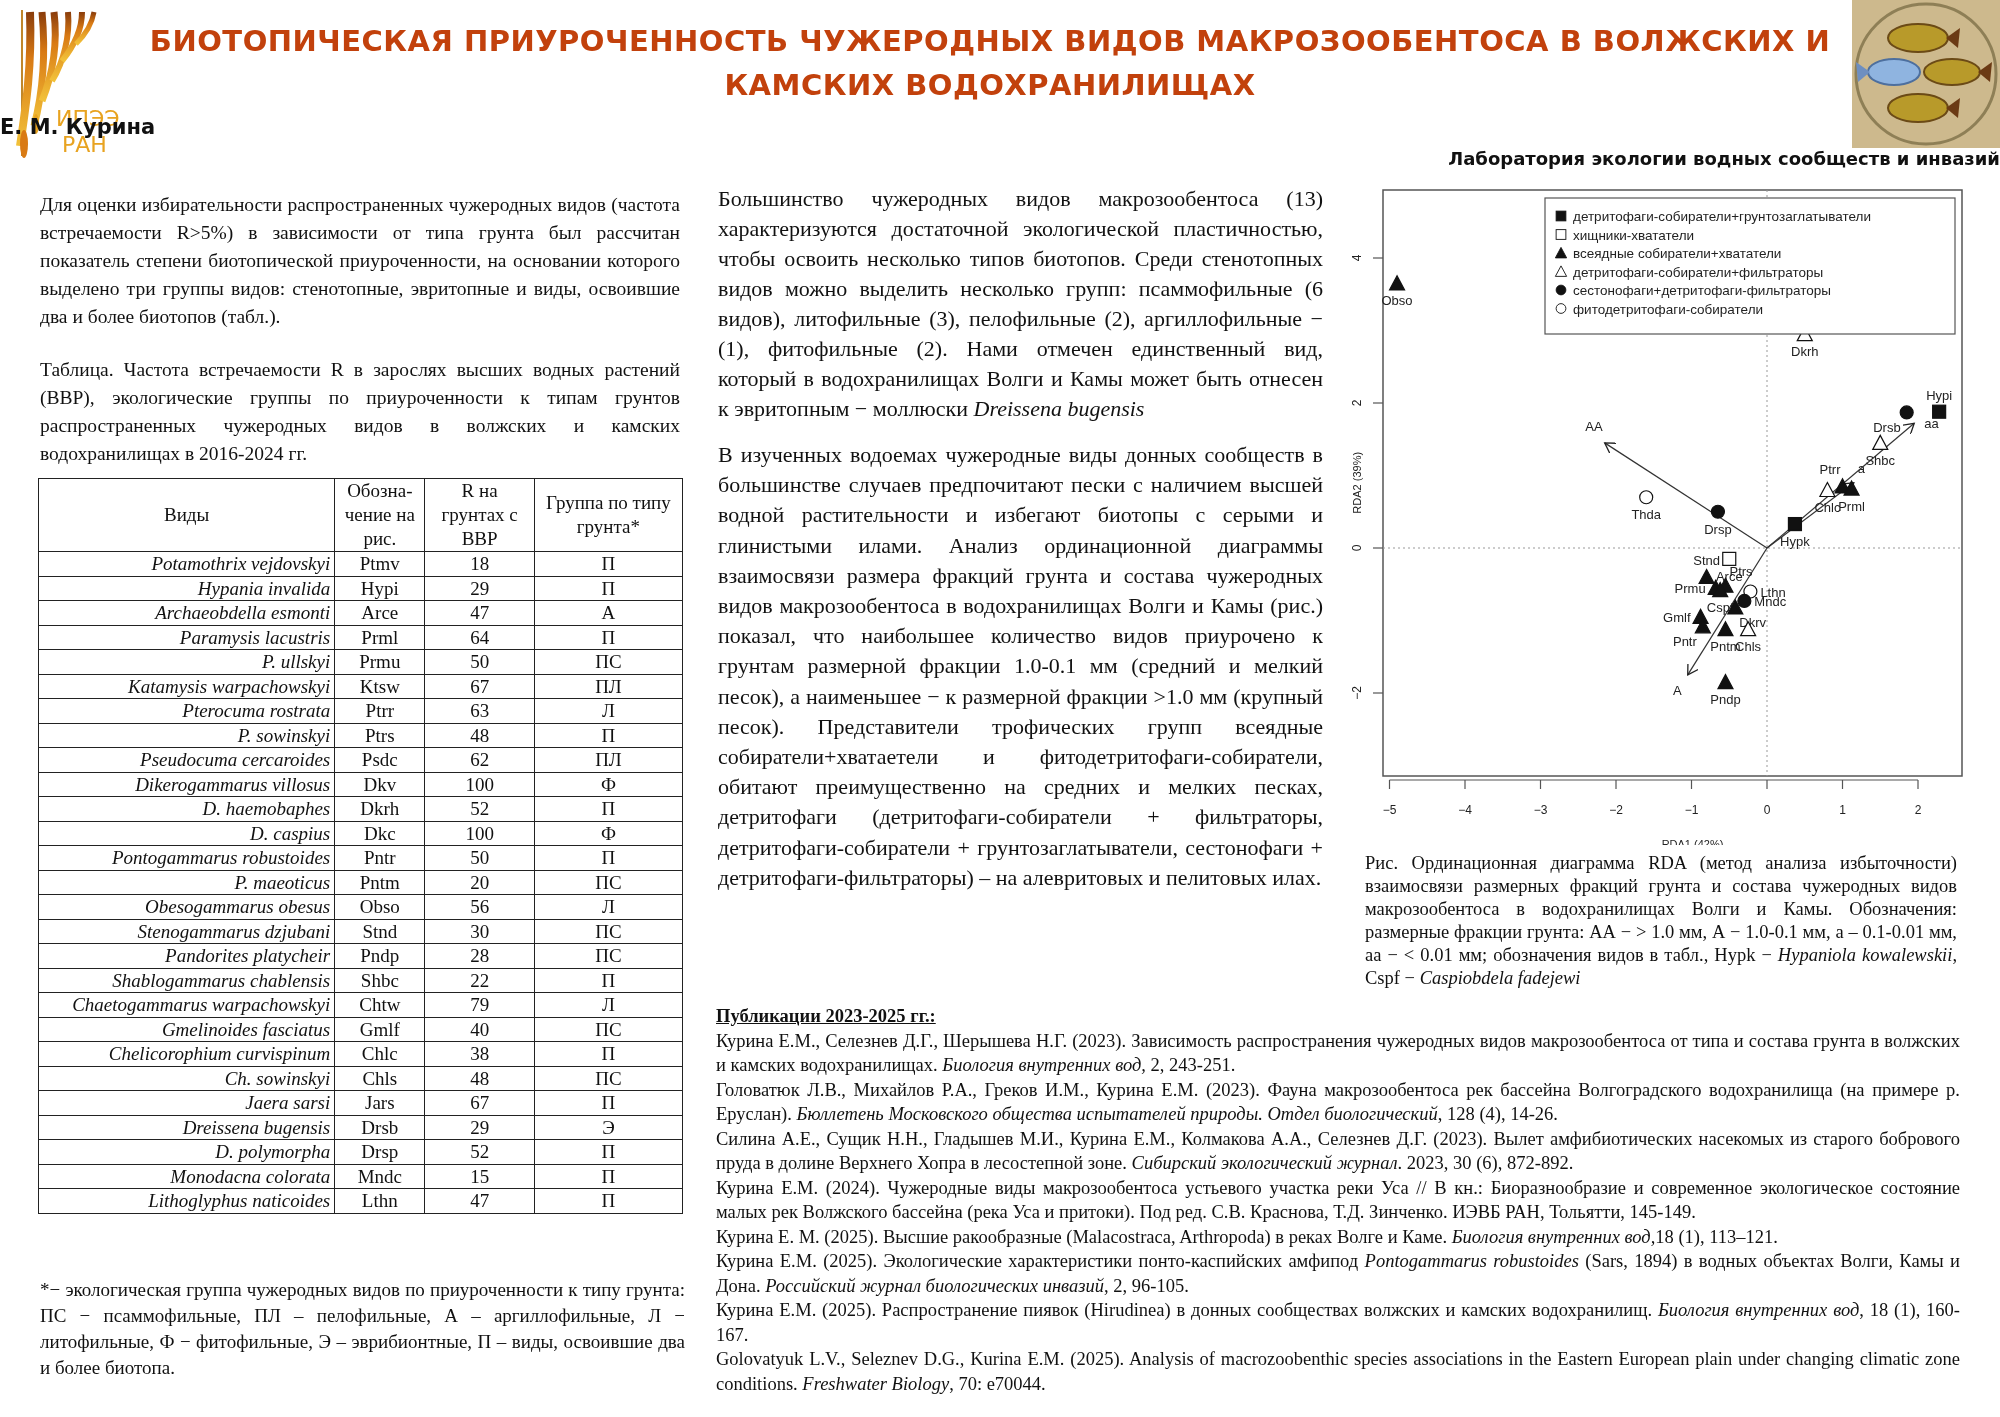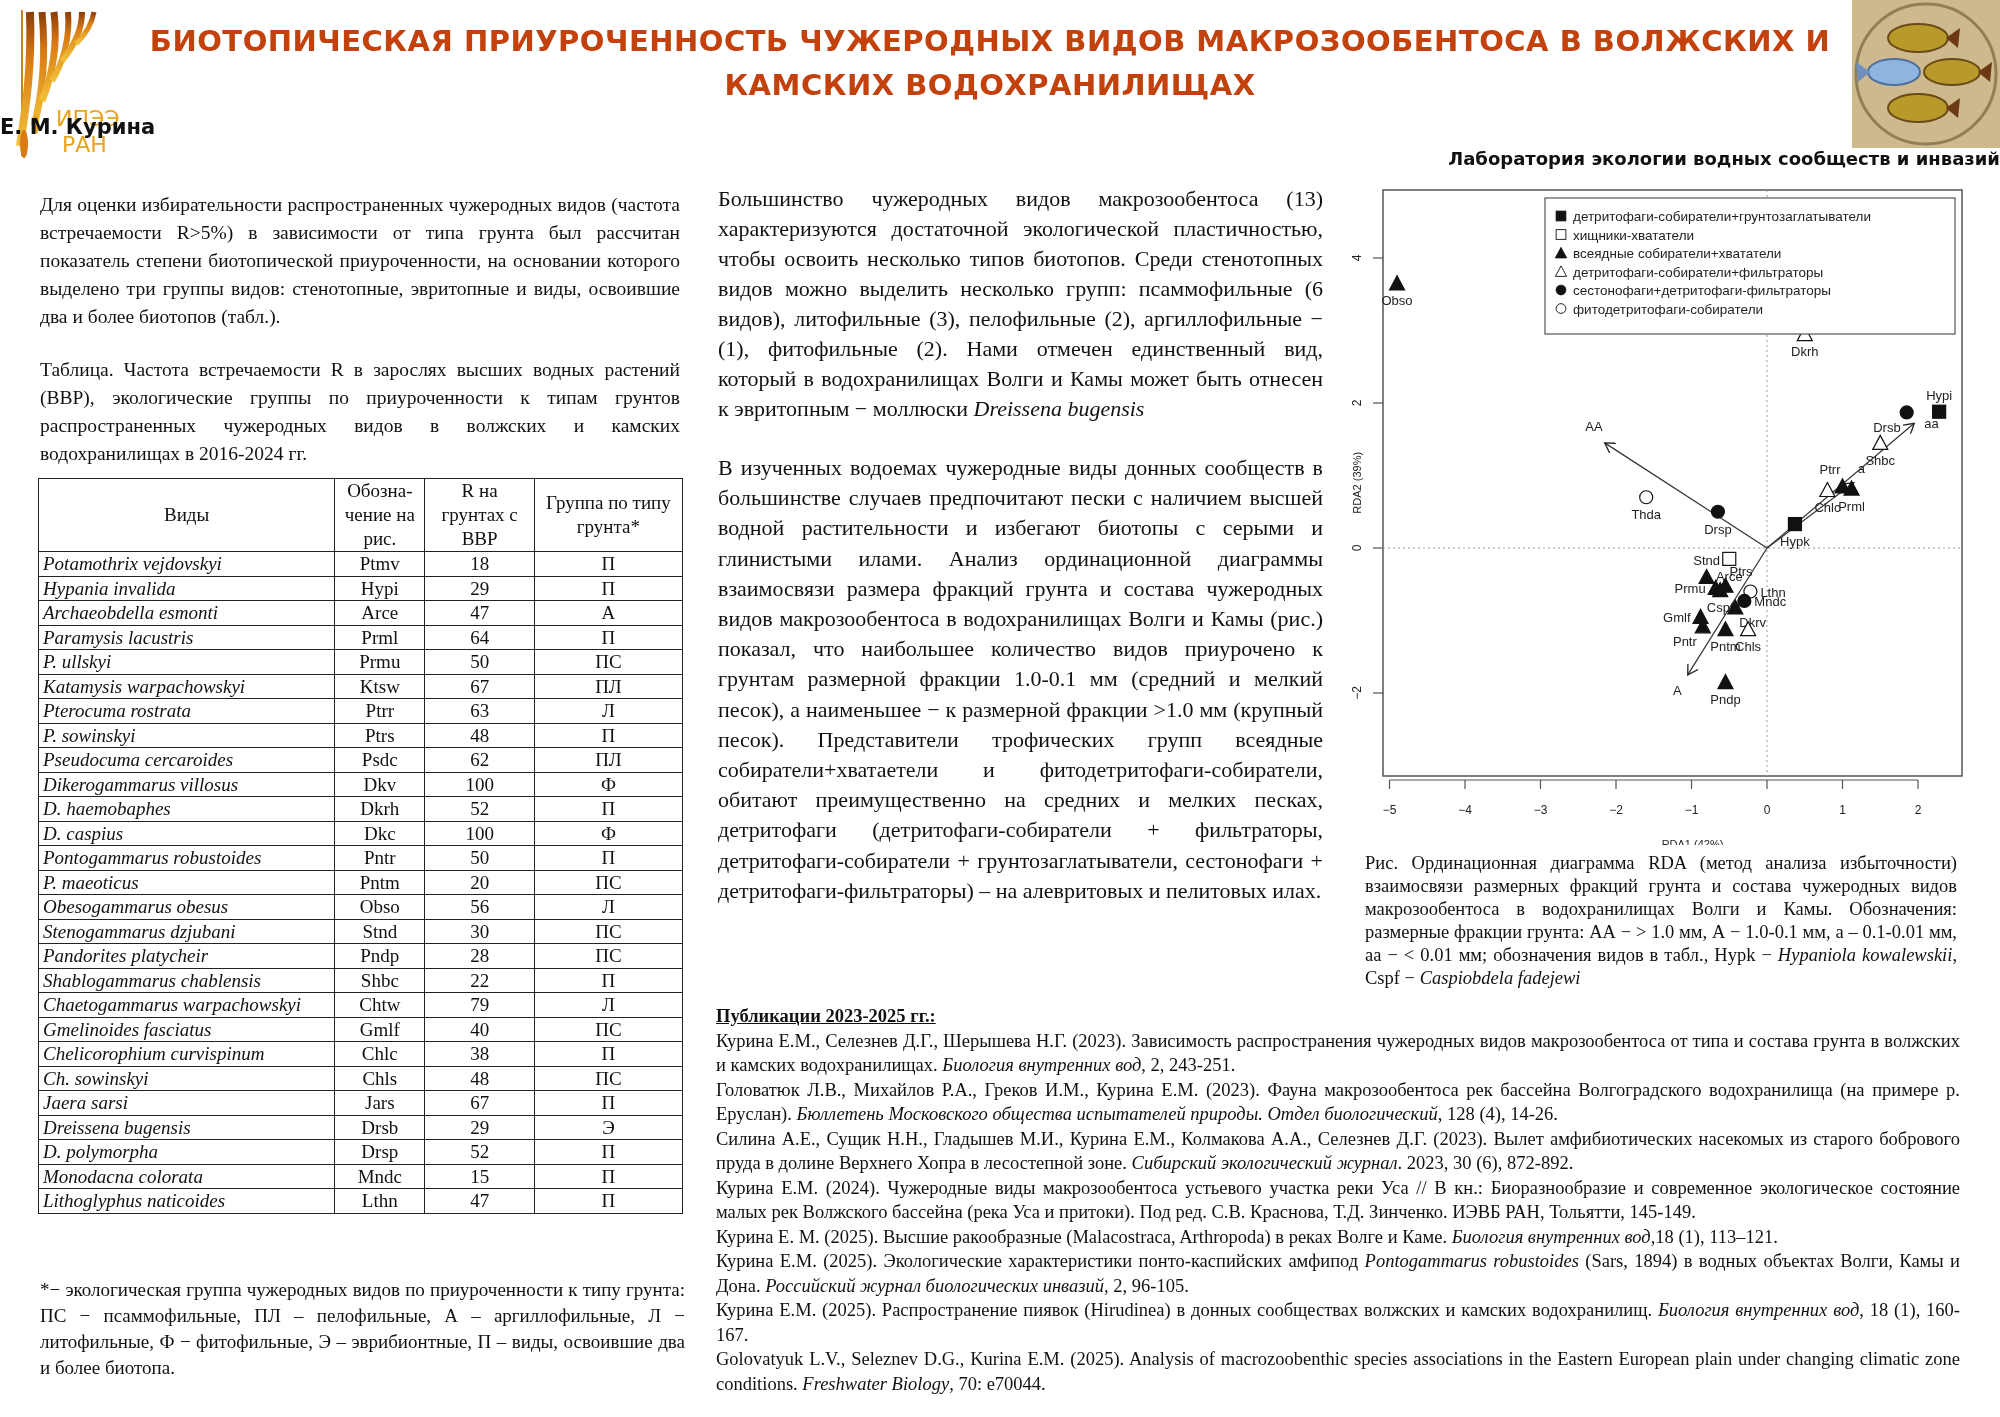--- a/index.html
+++ b/index.html
@@ -13,26 +13,26 @@
   #title2 { top:68px; }
   #author { top:115px; left:0; width:2000px; font-family:"DejaVu Sans", sans-serif; font-weight:bold; font-size:21px; color:#111; }
   #lab { top:148px; left:0; width:2000px; text-align:right; font-family:"DejaVu Sans", sans-serif; font-weight:bold; font-size:18px; color:#111; }
 
   .justify { text-align:justify; }
   #intro { left:40px; top:183px; width:640px; font-size:19.5px; line-height:28px;margin-top:8px; }
   #table-caption { left:40px; top:356px; width:640px; font-size:19.5px; line-height:28px; }
   table#species { position:absolute; left:38px; top:478px; width:645px; border-collapse:collapse; font-size:19px; }
   #species th, #species td { border:1.5px solid #222; padding:0 4px; line-height:23.5px; }
   #species th { font-weight:normal; text-align:center; line-height:24px; }
-  #species td.sp { font-style:italic; text-align:left; }
+  #species td.sp { font-style:italic; text-align:right; }
   #species td.c { text-align:center; }
   #footnote { left:40px; top:1277px; width:645px; font-size:19px; line-height:26px; }
 
   #middle-p1 { left:718px; top:184px; width:605px; font-size:22px; line-height:30px; }
-  #middle-p2 { left:718px; top:453px; width:605px; font-size:22px; line-height:30.2px; }
+  #middle-p2 { left:718px; top:440px; width:605px; font-size:22px; line-height:30.2px; }
 
   #chart-wrap { left:1340px; top:180px; width:660px; height:665px; }
   #caption { left:1365px; top:852px; width:592px; font-size:18.5px; line-height:23px; }
 
   #pubs { left:716px; top:1004px; width:1244px; font-size:18.5px; line-height:24.5px; }
   #pubs-title { font-weight:bold; text-decoration:underline; }
   .pub { text-align:justify; }
   .it { font-style:italic; }
   svg text { font-family:"Liberation Sans", sans-serif; }
 </style>

